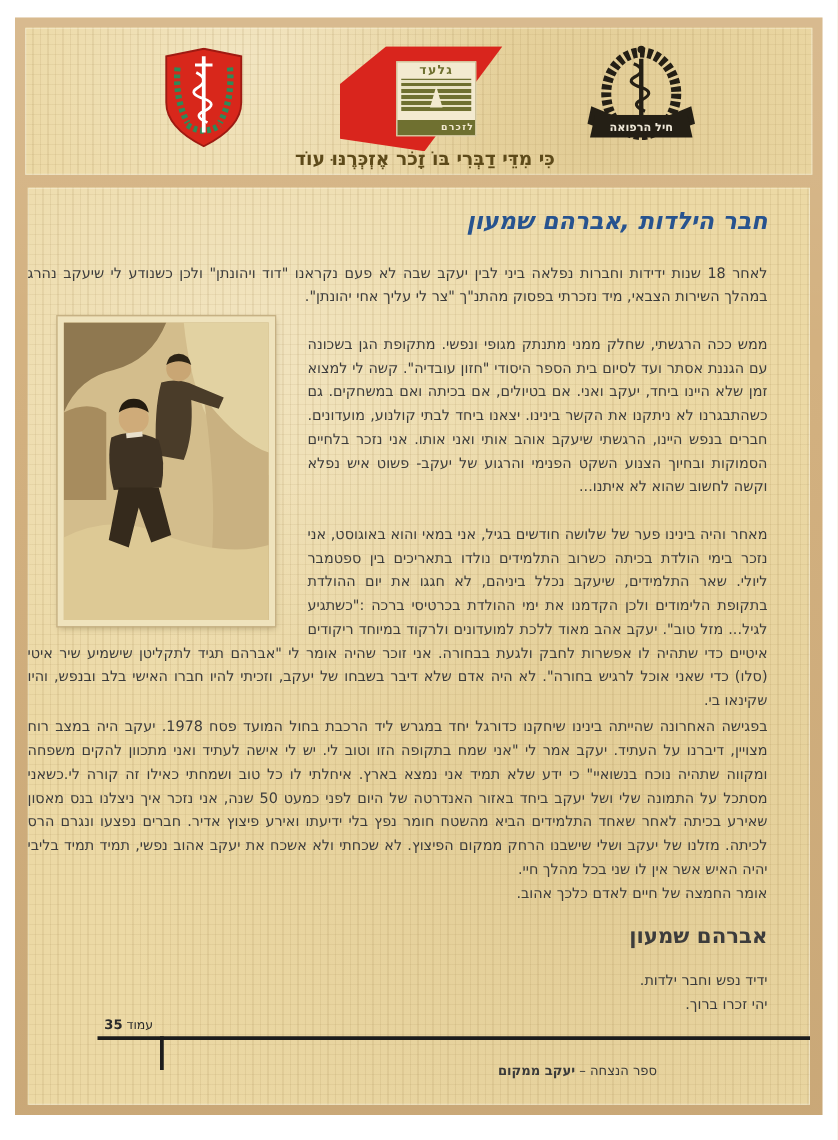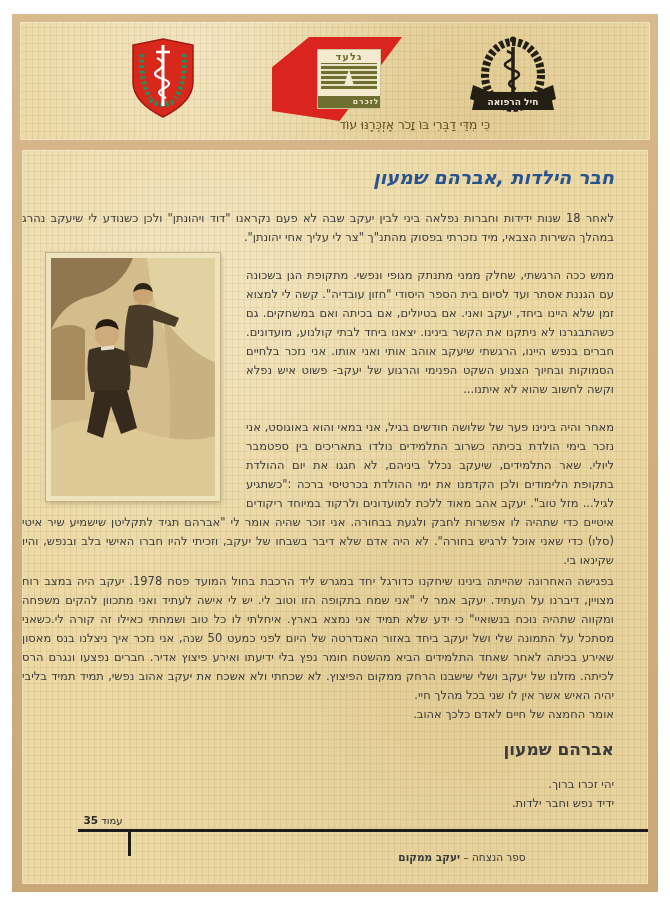--- a/index.html
+++ b/index.html
@@ -47,22 +47,22 @@
     background:repeating-linear-gradient(0deg,#6f7030 0 3px,#e9e2c4 3px 5px);
   }
   .tree{
     position:absolute;left:50%;bottom:3px;transform:translateX(-50%);
     width:0;height:0;border-left:5px solid transparent;border-right:5px solid transparent;
     border-bottom:17px solid #f3ead0;
   }
   .banner-bottom{margin-top:auto;background:#6f7030;color:#f3ead0;font-size:7.5px;font-weight:bold;line-height:12px;text-align:center;letter-spacing:1px;padding-left:34px;}
   .emblem-badge{left:443px;top:13px;width:100px;height:88px;}
   .verse{
-    position:absolute;left:170px;top:96px;width:300px;text-align:right;
-    color:#5d4a1a;font-weight:normal;font-size:12px;
+    position:absolute;left:170px;top:96px;width:300px;text-align:center;
+    color:#5d4a1a;font-weight:bold;font-size:15px;
   }
 
   
   .title{
     margin:2px 0 0 0;
     color:#27538f;font-size:19px;line-height:26px;font-weight:bold;font-style:italic;padding-left:40px;
   }
   .content{color:#3c3c3c;font-size:11.5px;line-height:19px;text-align:justify;}
   .content p{margin:0 0 0 0;}
   .content p.gap{margin-top:19px;}
@@ -167,22 +167,22 @@
 
       <p class="gap">ממש ככה הרגשתי, שחלק ממני מתנתק מגופי ונפשי. מתקופת הגן בשכונה עם הגננת אסתר ועד לסיום בית הספר היסודי "חזון עובדיה". קשה לי למצוא זמן שלא היינו ביחד, יעקב ואני. אם בטיולים, אם בכיתה ואם במשחקים. גם כשהתבגרנו לא ניתקנו את הקשר בינינו. יצאנו ביחד לבתי קולנוע, מועדונים. חברים בנפש היינו, הרגשתי שיעקב אוהב אותי ואני אותו. אני נזכר בלחיים הסמוקות ובחיוך הצנוע השקט הפנימי והרגוע של יעקב- פשוט איש נפלא וקשה לחשוב שהוא לא איתנו...</p>
       <p class="gap">מאחר והיה בינינו פער של שלושה חודשים בגיל, אני במאי והוא באוגוסט, אני נזכר בימי הולדת בכיתה כשרוב התלמידים נולדו בתאריכים בין ספטמבר ליולי. שאר התלמידים, שיעקב נכלל ביניהם, לא חגגו את יום ההולדת בתקופת הלימודים ולכן הקדמנו את ימי ההולדת בכרטיסי ברכה :"כשתגיע לגיל... מזל טוב". יעקב אהב מאוד ללכת למועדונים ולרקוד במיוחד ריקודים איטיים כדי שתהיה לו אפשרות לחבק ולגעת בבחורה. אני זוכר שהיה אומר לי "אברהם תגיד לתקליטן שישמיע שיר איטי (סלו) כדי שאני אוכל לרגיש בחורה". לא היה אדם שלא דיבר בשבחו של יעקב, וזכיתי להיו חברו האישי בלב ובנפש, והיו שקינאו בי.</p>
       <p class="tight">בפגישה האחרונה שהייתה בינינו שיחקנו כדורגל יחד במגרש ליד הרכבת בחול המועד פסח 1978. יעקב היה במצב רוח מצויין, דיברנו על העתיד. יעקב אמר לי "אני שמח בתקופה הזו וטוב לי. יש לי אישה לעתיד ואני מתכוון להקים משפחה ומקווה שתהיה נוכח בנשואיי" כי ידע שלא תמיד אני נמצא בארץ. איחלתי לו כל טוב ושמחתי כאילו זה קורה לי.כשאני מסתכל על התמונה שלי ושל יעקב ביחד באזור האנדרטה של היום לפני כמעט 50 שנה, אני נזכר איך ניצלנו בנס מאסון שאירע בכיתה לאחר שאחד התלמידים הביא מהשטח חומר נפץ בלי ידיעתו ואירע פיצוץ אדיר. חברים נפצעו ונגרם הרס לכיתה. מזלנו של יעקב ושלי שישבנו הרחק ממקום הפיצוץ. לא שכחתי ולא אשכח את יעקב אהוב נפשי, תמיד תמיד בליבי יהיה האיש אשר אין לו שני בכל מהלך חיי.</p>
       <p>אומר החמצה של חיים לאדם כלכך אהוב.</p>
     </div>
 
     <div class="signature">אברהם שמעון</div>
 
     <div class="closing">
+      <div>ידיד נפש וחבר ילדות.</div>
       <div>יהי זכרו ברוך.</div>
-      <div>ידיד נפש וחבר ילדות.</div>
     </div>
 
     <div class="f-line"></div>
     <div class="f-vline"></div>
     <div class="f-page">
       <span>עמוד</span>
       <b>35</b>
     </div>
     <div class="f-book">
       <span>ספר הנצחה –</span>

